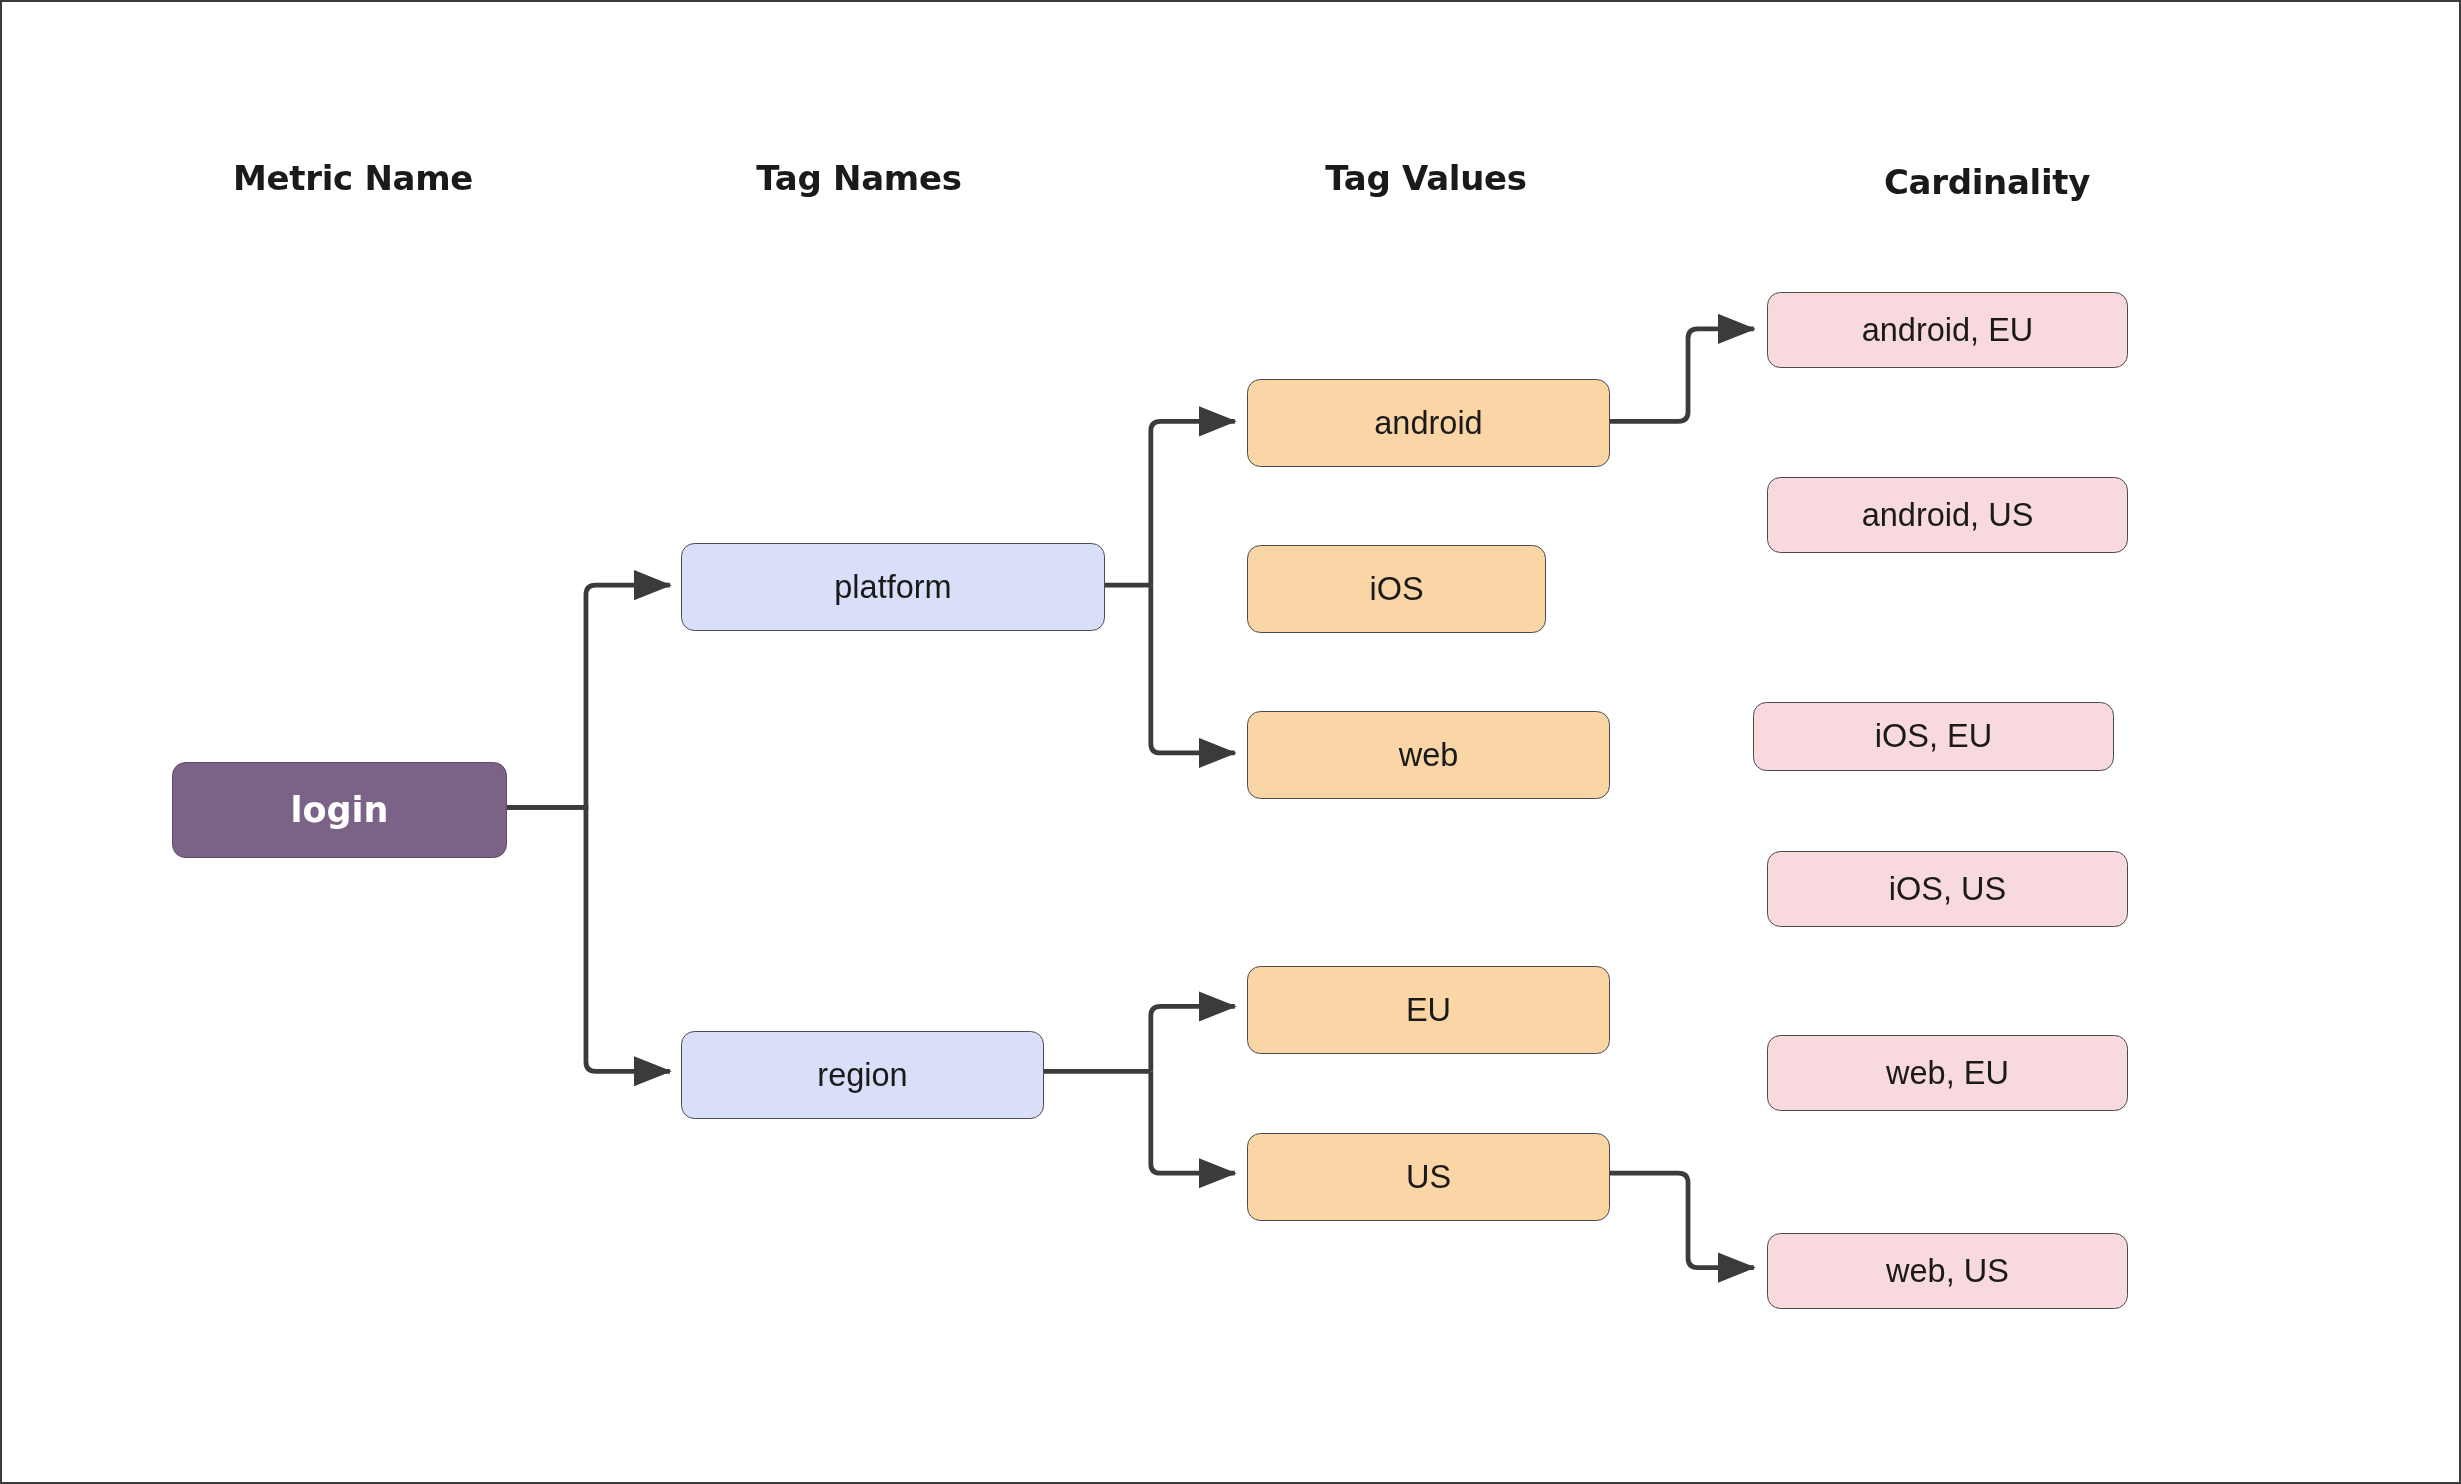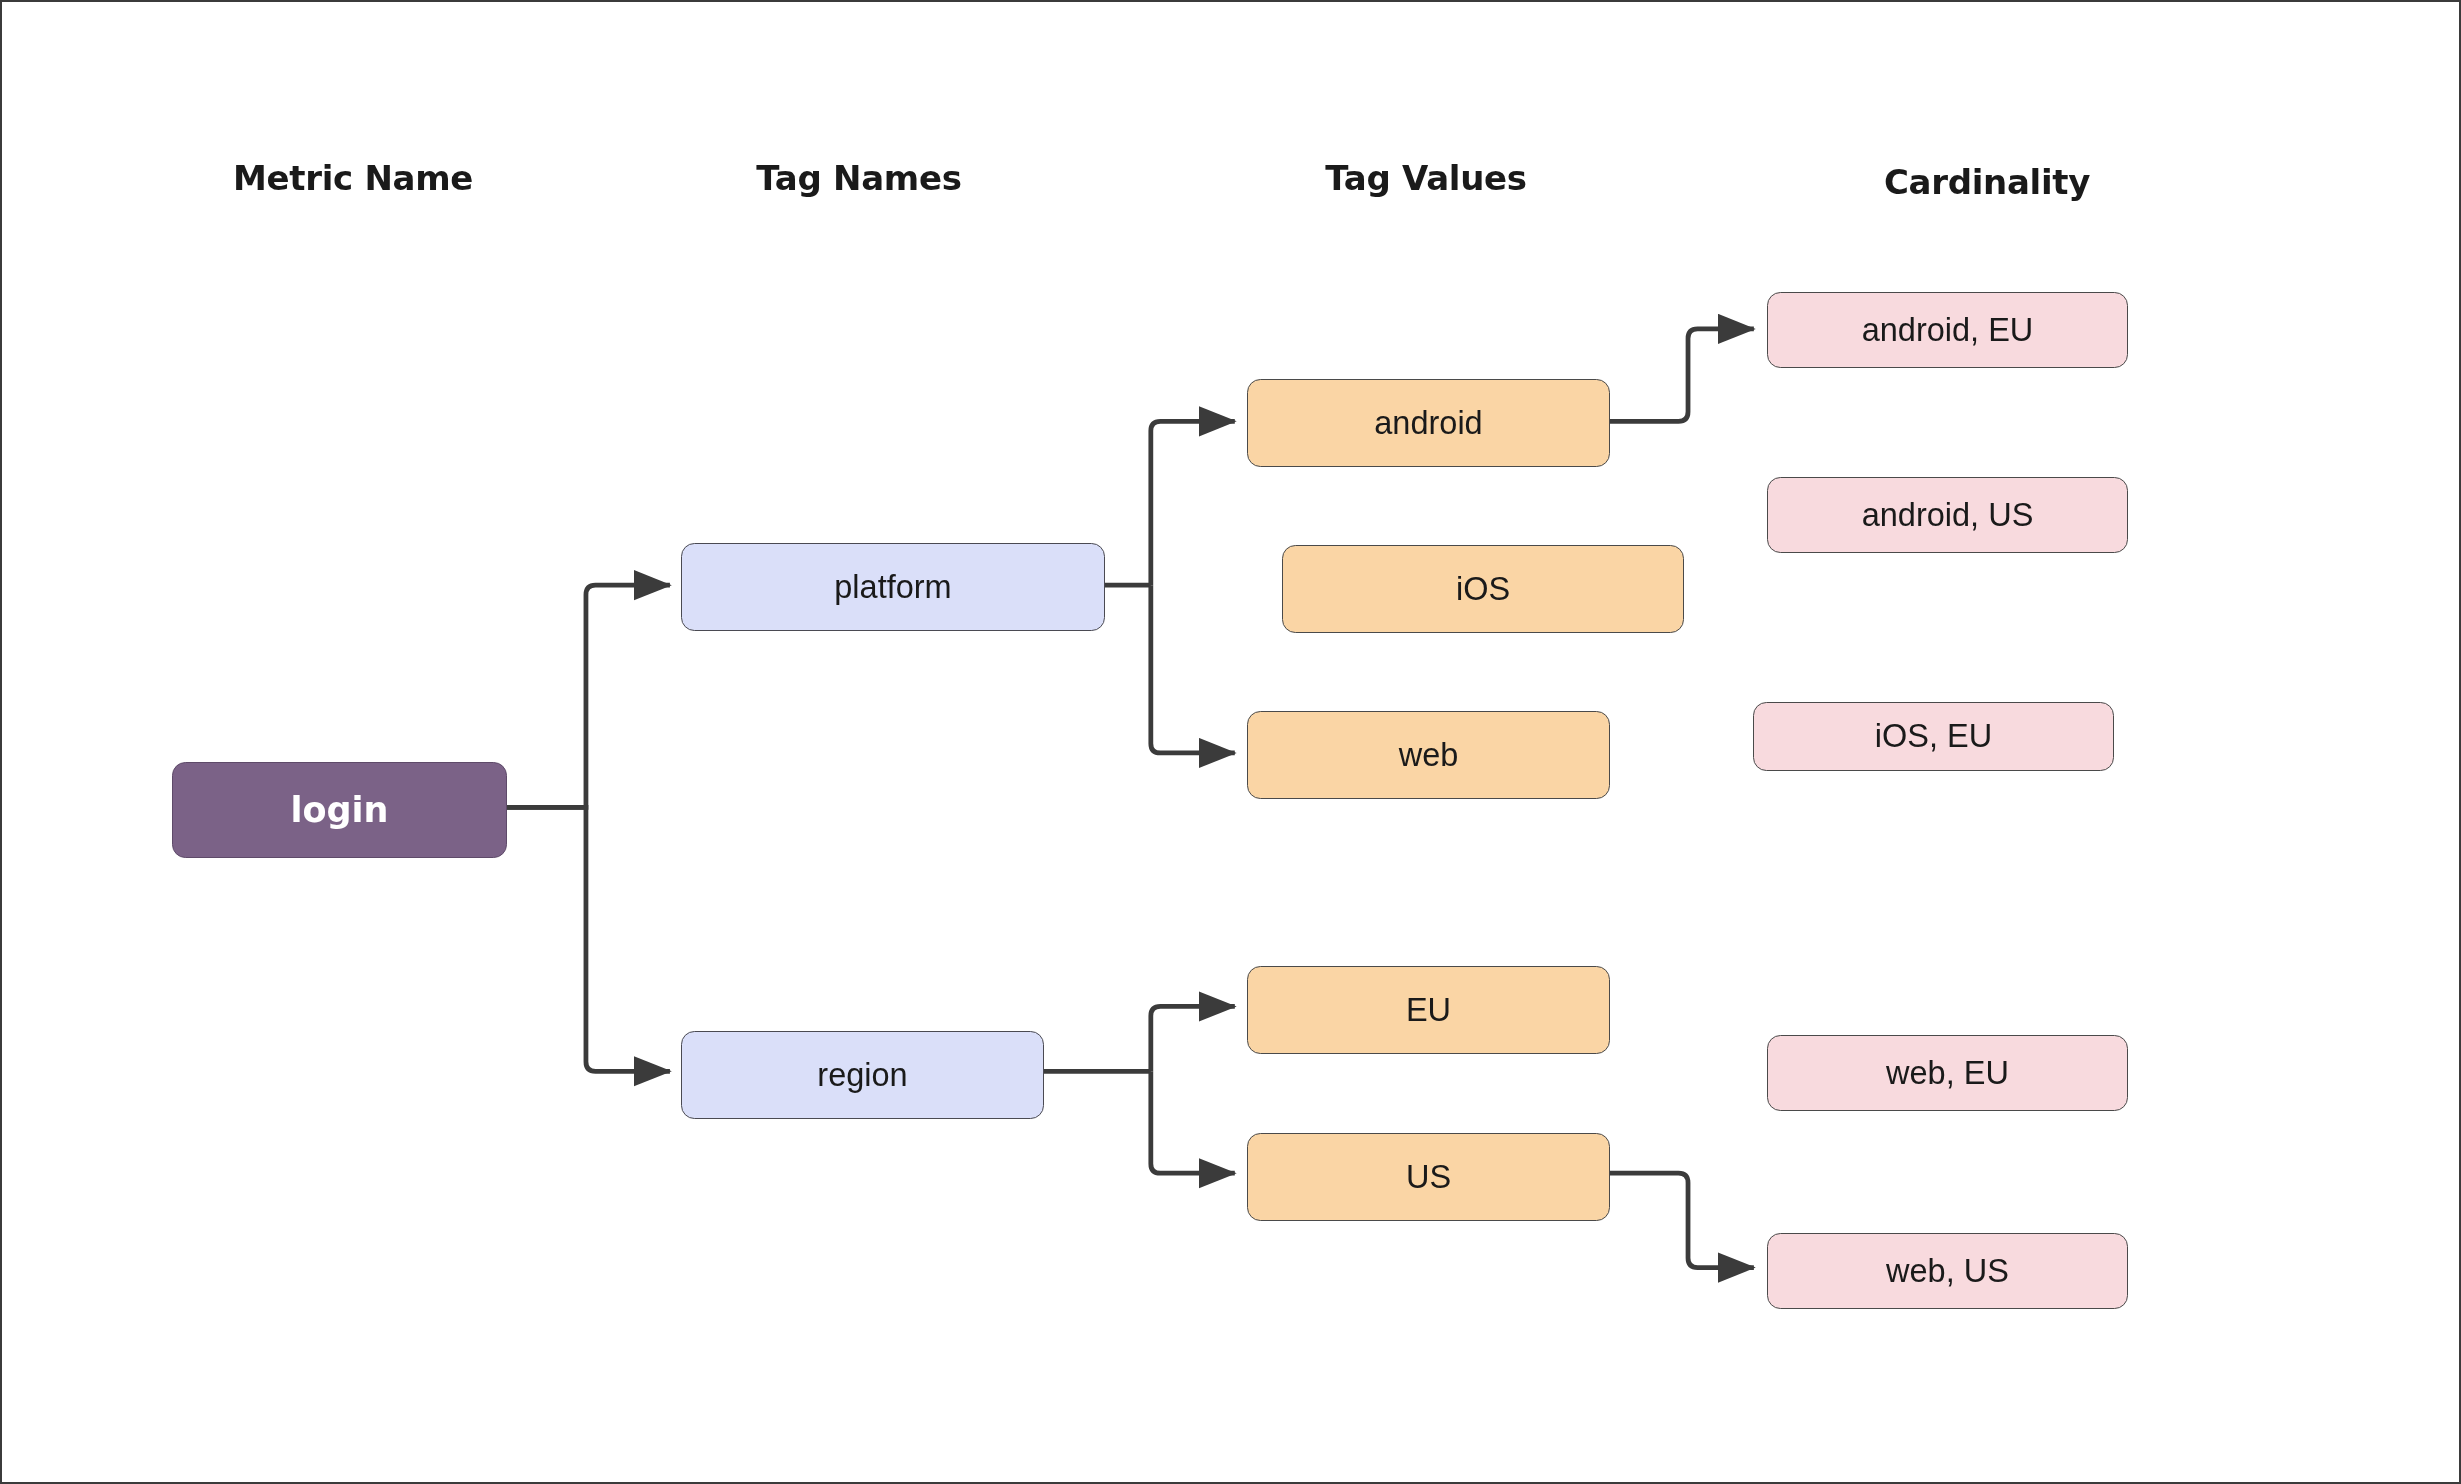--- a/index.html
+++ b/index.html
@@ -90,25 +90,26 @@
   <div class="col-header" style="left:857px; top:156px;">Tag Names</div>
   <div class="col-header" style="left:1424px; top:156px;">Tag Values</div>
   <div class="col-header" style="left:1945px; top:160px;margin-left:40px;">Cardinality</div>
 
   <div class="node node-metric" style="left:170px; top:760px; width:335px; height:96px;">login</div>
 
   <div class="node node-tagname" style="left:679px; top:541px; width:424px; height:88px;">platform</div>
   <div class="node node-tagname" style="left:679px; top:1029px; width:363px; height:88px;">region</div>
 
   <div class="node node-tagvalue" style="left:1245px; top:377px; width:363px; height:88px;">android</div>
-  <div class="node node-tagvalue" style="left:1280px; top:543px; width:402px; height:88px;">iOS</div>
+  <div class="node node-tagvalue" style="left:1245px; top:543px; width:299px; height:88px;">iOS</div>
   <div class="node node-tagvalue" style="left:1245px; top:709px; width:363px; height:88px;">web</div>
   <div class="node node-tagvalue" style="left:1245px; top:964px; width:363px; height:88px;">EU</div>
   <div class="node node-tagvalue" style="left:1245px; top:1131px; width:363px; height:88px;">US</div>
 
   <div class="node node-cardinality" style="left:1765px; top:290px; width:361px; height:76px;">android, EU</div>
   <div class="node node-cardinality" style="left:1765px; top:475px; width:361px; height:76px;">android, US</div>
   <div class="node node-cardinality" style="left:1751px; top:662px; width:361px; height:69px;margin-top:38px;">iOS, EU</div>
+  <div class="node node-cardinality" style="left:1765px; top:849px; width:361px; height:76px;">iOS, US</div>
   <div class="node node-cardinality" style="left:1765px; top:1033px; width:361px; height:76px;">web, EU</div>
   <div class="node node-cardinality" style="left:1765px; top:1231px; width:361px; height:76px;">web, US</div>
 
 </div>
 
 
 </body></html>

